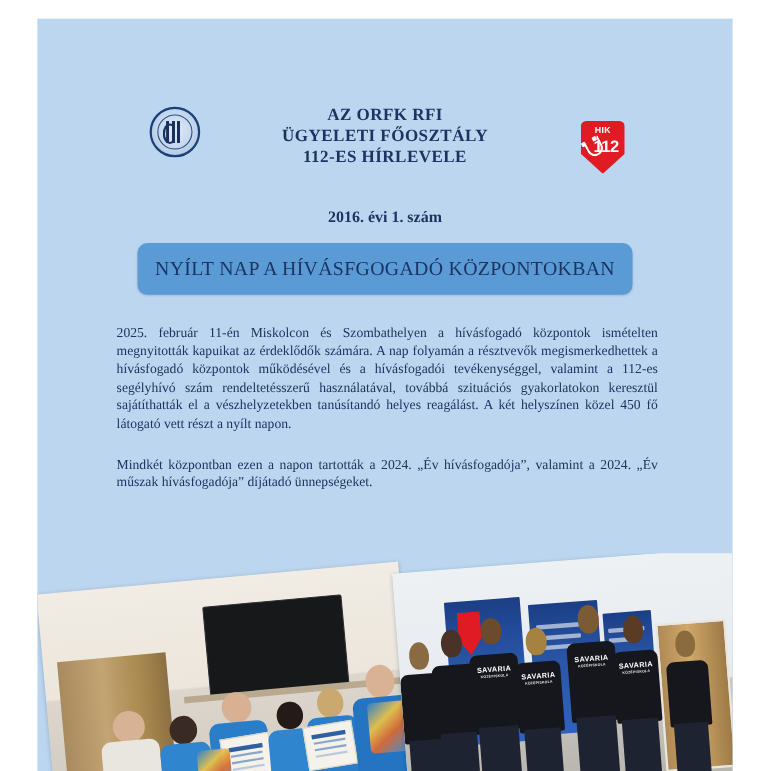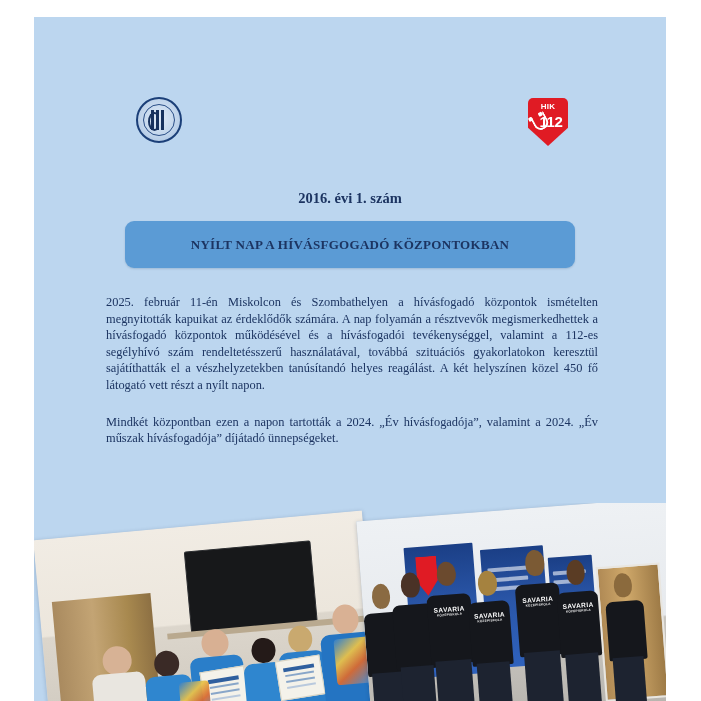--- a/index.html
+++ b/index.html
@@ -101,21 +101,21 @@
     position: absolute;
     left: 492px;
     top: 0px;
     width: 44px;
     height: 50px;
   }
   .shield112 {
     position: relative;
     width: 40px;
     height: 48px;
-    margin: 3px auto;
+    margin: 15px auto;
   }
   .shield-body {
     position: absolute;
     left: 0; top: 0;
     width: 40px;
     height: 48px;
     background: #e01b24;
     clip-path: polygon(50% 0%, 100% 0%, 100% 62%, 50% 100%, 0% 62%, 0% 0%);
     border-radius: 5px 5px 0 0;
   }
@@ -197,22 +197,22 @@
     height: 47px;
     background: #5b9bd5;
     border-radius: 9px;
     display: flex;
     align-items: center;
     justify-content: center;
     box-shadow: 0 1px 2px rgba(30,60,100,0.18);
   }
   .banner-text {
     font-family: "Liberation Serif", serif;
-    font-weight: bold;
-    font-size: 13px;
+    font-weight: normal;
+    font-size: 18px;
     letter-spacing: 0.3px;
     color: #1c3461;
     white-space: nowrap;
   }
 
   
   .body-text {
     position: absolute;
     left: 72px;
     top: 277px;
@@ -416,20 +416,25 @@
 <div id="page">
 
   <div class="header-row">
 
     <div class="logo-left">
       <div class="police-seal">
         <div class="seal-emblem"></div>
       </div>
     </div>
 
+    <div class="title-block">
+      <div class="title-line">AZ ORFK RFI</div>
+      <div class="title-line">ÜGYELETI FŐOSZTÁLY</div>
+      <div class="title-line">112-ES HÍRLEVELE</div>
+    </div>
 
     <div class="logo-right">
       <div class="shield112">
         <div class="shield-body"></div>
         <div class="shield-hik">HIK</div>
         <div class="shield-num">112</div>
         <div class="shield-handset"></div>
       </div>
     </div>
   </div>

